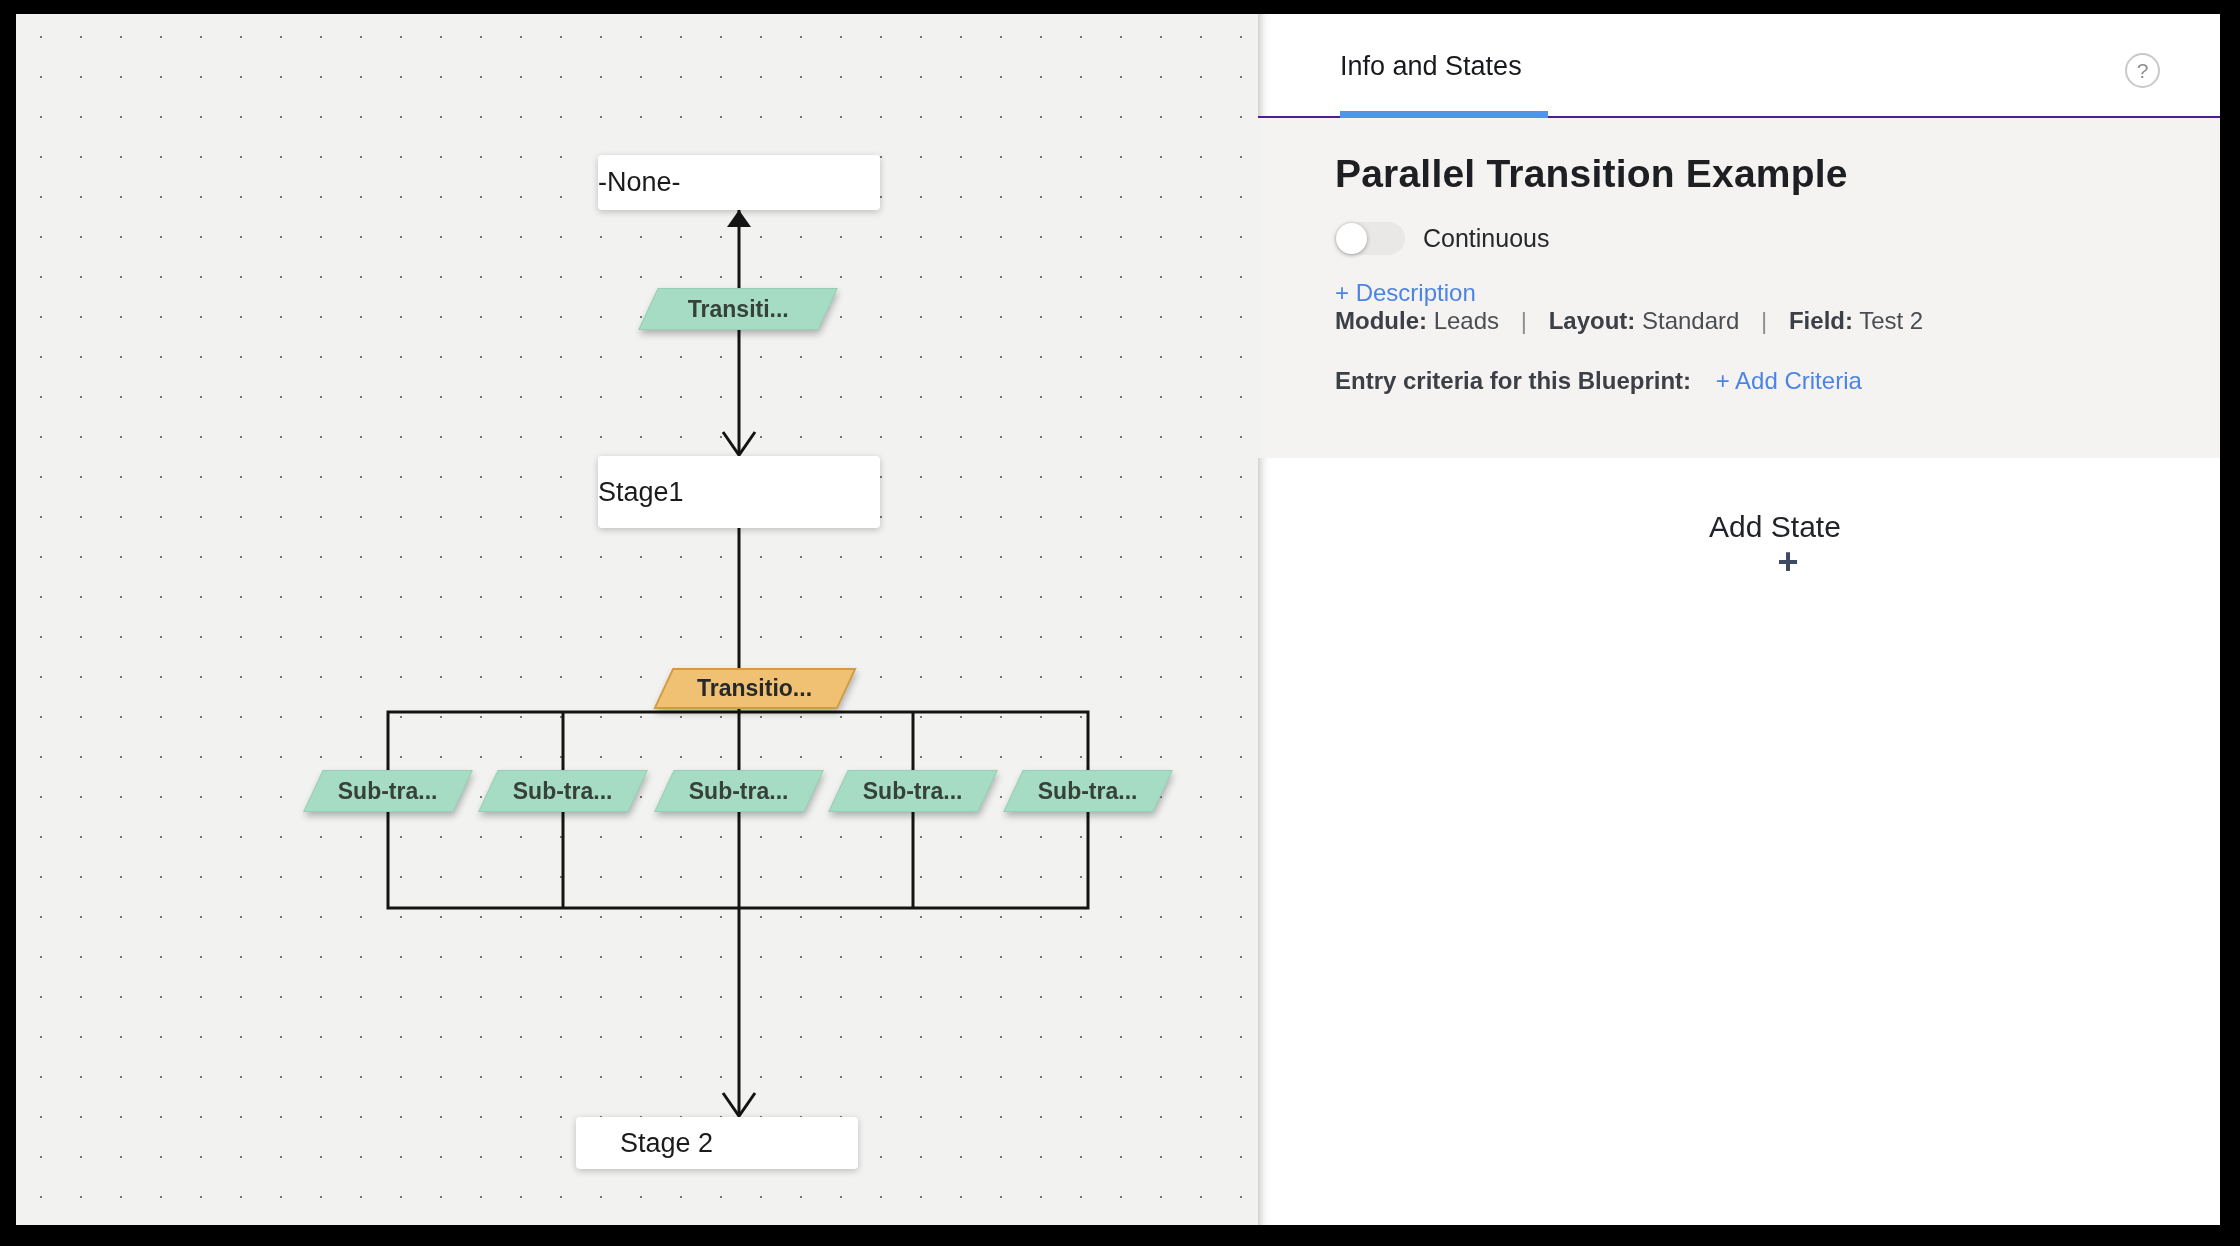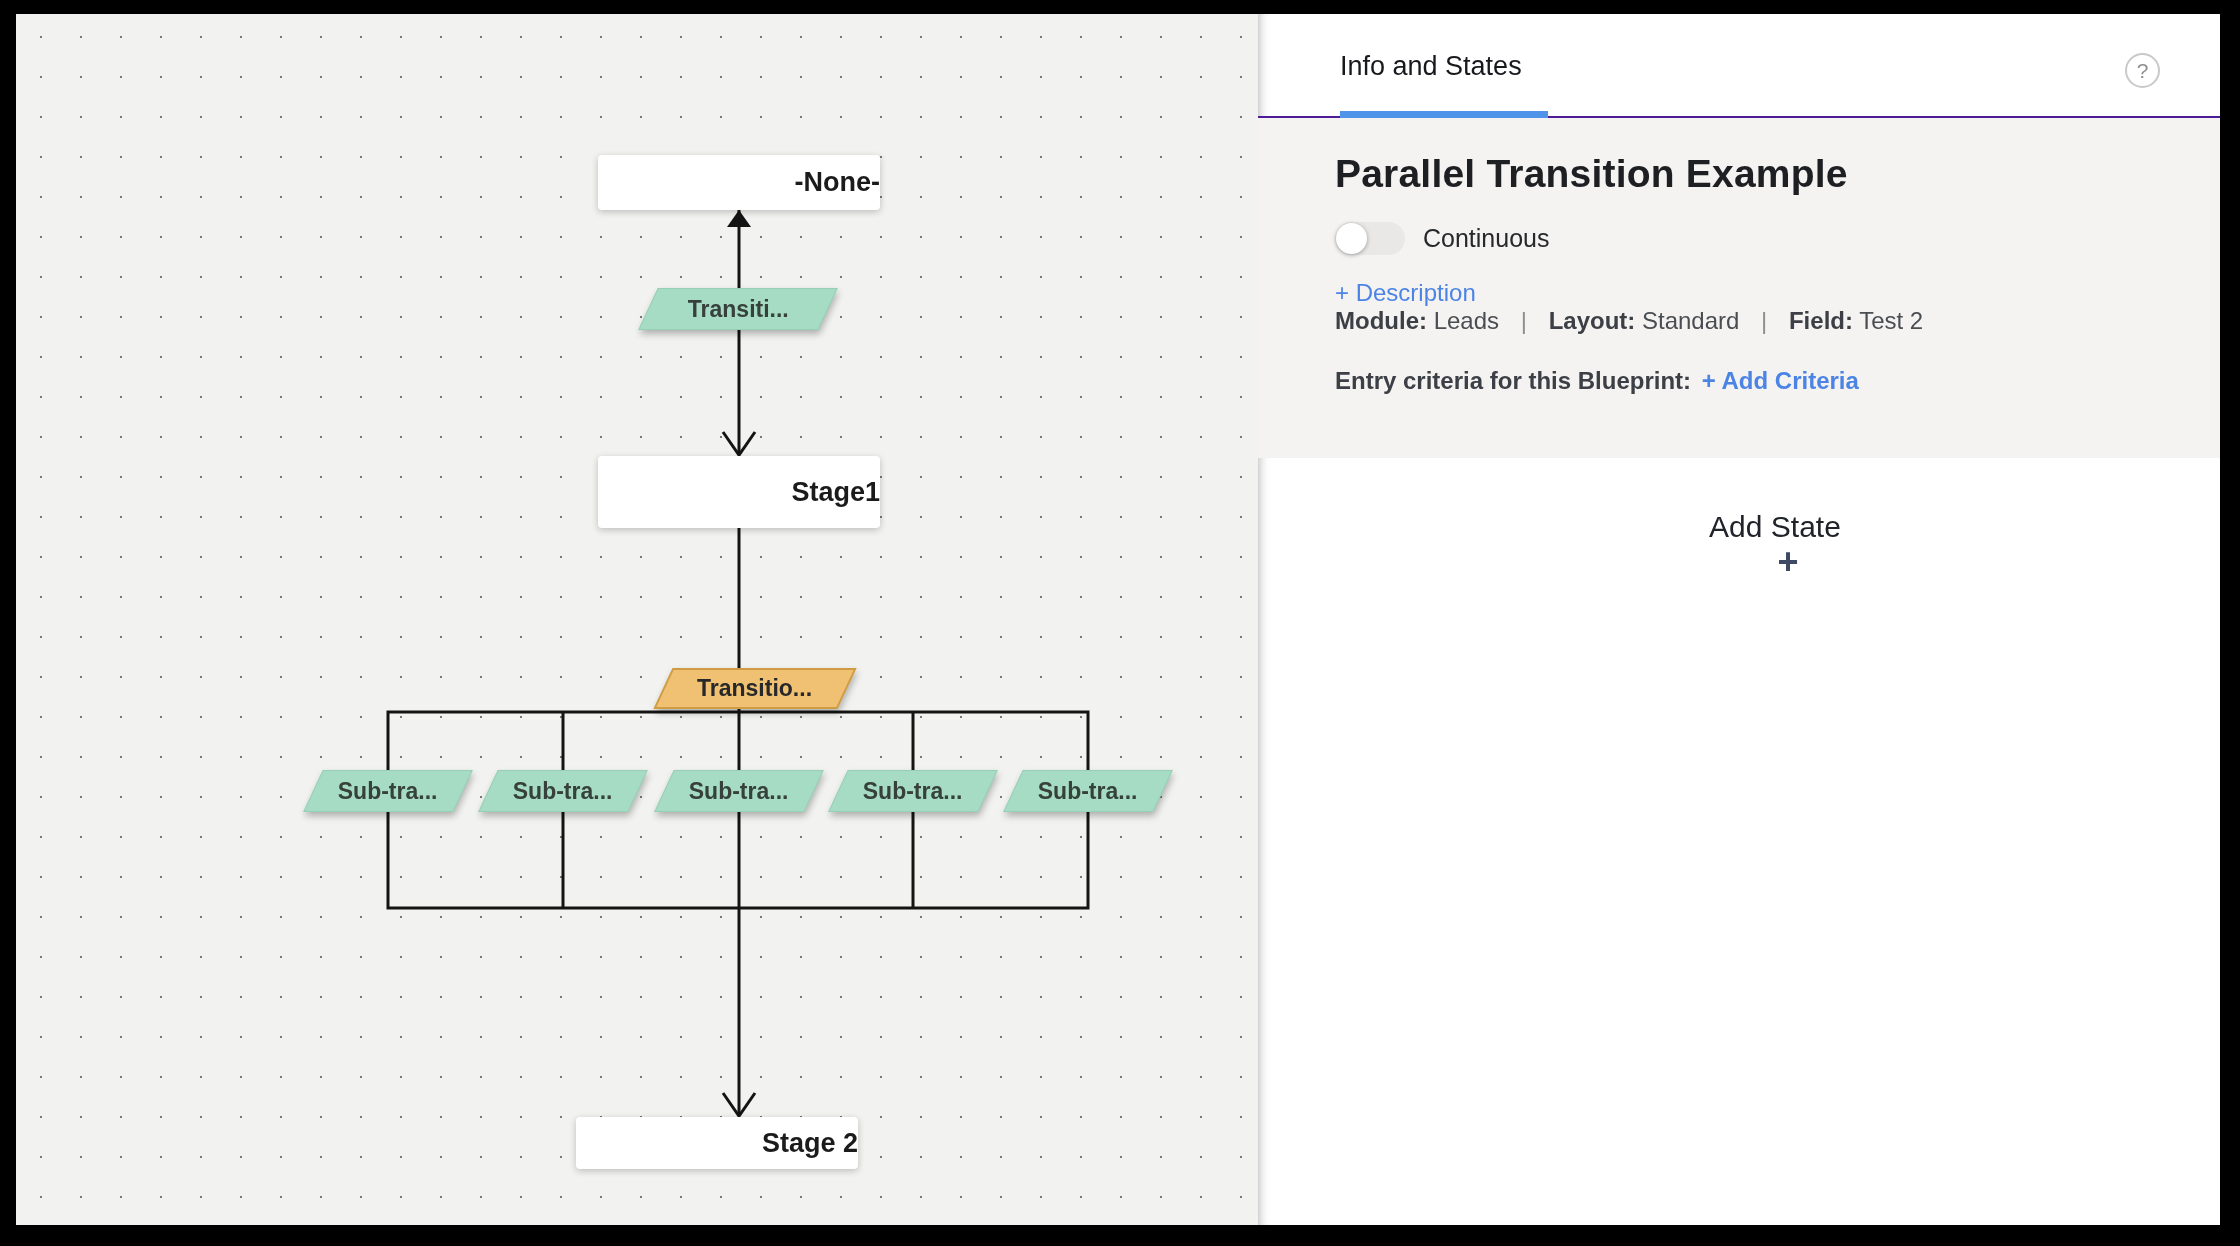--- a/index.html
+++ b/index.html
@@ -9,22 +9,22 @@
   
   #canvas {
     position:absolute; left:16px; top:14px; width:1242px; height:1211px;
     background-color:#f2f2f1;
     background-image: radial-gradient(circle, #777 1.2px, transparent 1.4px);
     background-size:40px 40px; background-position:5px 3px;
   }
   .node {
     position:absolute; background:#fff; border-radius:4px;
     box-shadow:0 2px 7px rgba(0,0,0,0.22);
-    display:flex; align-items:center; justify-content:flex-end;
-    font-size:27px; color:#1b1b1b; z-index:3;font-weight:bold;
+    display:flex; align-items:center; justify-content:flex-start;
+    font-size:27px; color:#1b1b1b; z-index:3;
   }
   .pgram {
     position:absolute; transform:skewX(-25deg);
     display:flex; align-items:center; justify-content:center;
     box-shadow:3px 4px 7px rgba(0,0,0,0.28); z-index:4;
   }
   .pgram > span { transform:skewX(25deg); font-weight:700; white-space:nowrap; }
   .pgram.green { background:#a5dcc3; border:1px solid #95d0b6; }
   .pgram.green > span { font-size:23px; color:#37413c; }
   .pgram.orange { background:#f0c172; border:2px solid #cf9c43; }
@@ -63,21 +63,21 @@
     position:absolute; left:1px; top:1px; width:31px; height:31px; border-radius:50%;
     background:#fff; box-shadow:0 1px 4px rgba(0,0,0,0.35);
   }
   .toggle-label { font-size:25px; color:#26282c; margin-left:18px; }
   .blue-link { color:#4c84e6; font-size:24px; cursor:pointer; }
   #description-link { display:inline-block; }
   .meta-line { font-size:24px; color:#4a4d52; margin-bottom:32px; }
   .meta-line b { color:#3c3f45; font-weight:700; }
   .meta-sep { color:#8e8e8e; margin:0 15px; }
   .entry-line { font-size:24px; color:#3c3f45; font-weight:700; }
-  .entry-line .blue-link { font-weight:700; margin-left:4px; }
+  .entry-line .blue-link { font-weight:400; margin-left:18px; }
   #add-state-row { padding:52px 8px 0 80px; display:flex; align-items:center;flex-direction:column; }
   #add-state-label { font-size:30px; font-weight:500; color:#202329; }
   #add-state-btn { font-size:36px; font-weight:600; color:#3e4a63; margin-left:26px; cursor:pointer; line-height:1; }
 </style>
 </head>
 <body>
 
 <div id="stage">
 
   <div id="canvas">

